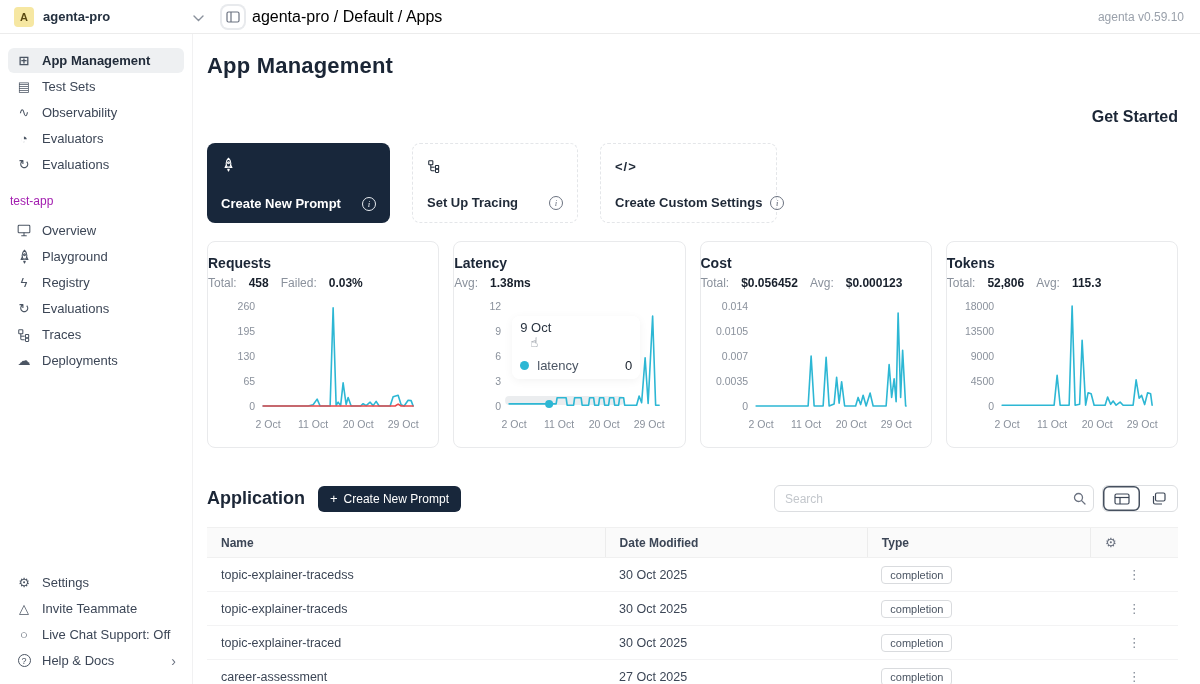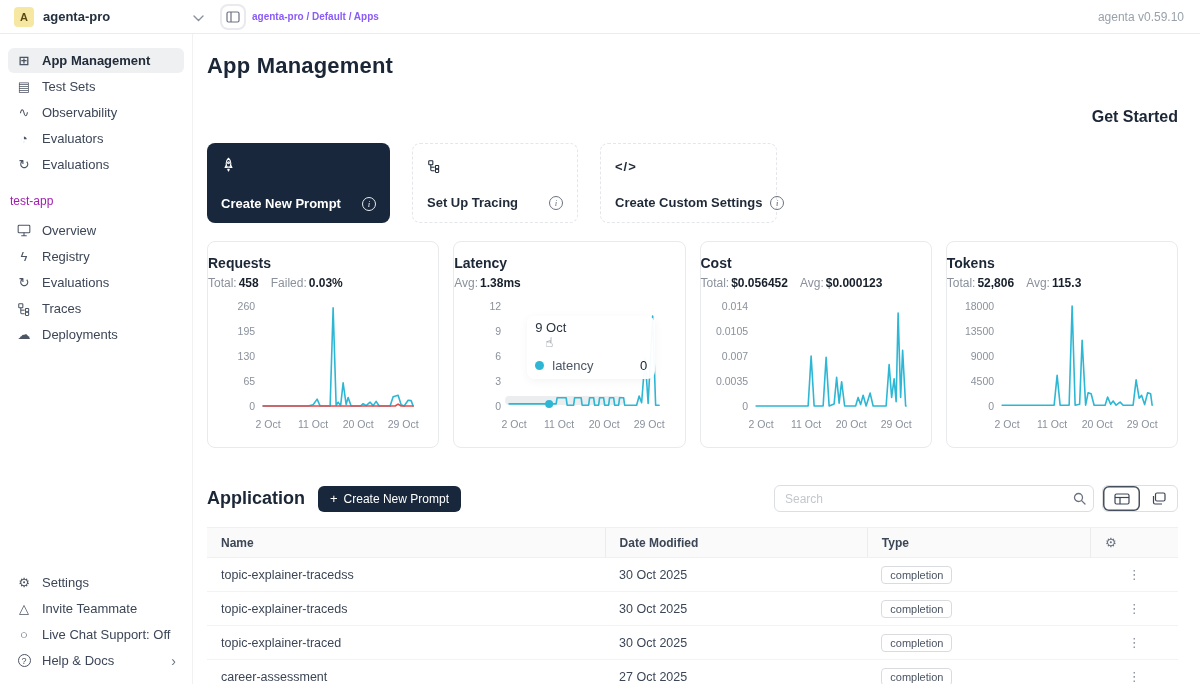--- a/index.html
+++ b/index.html
@@ -7,21 +7,21 @@
   body { font-family:"Liberation Sans","DejaVu Sans",sans-serif; color:#1f2937; }
   #stage { position:relative; width:1200px; height:684px; background:#fff; overflow:hidden; }
 
   
   .topbar { height:34px; display:flex; align-items:center; border-bottom:1px solid #ececec; padding:0 16px 0 14px; }
   .ws { display:flex; align-items:center; width:179px; }
   .avatar { width:20px; height:20px; border-radius:4px; background:#f6e7a2; color:#5b4a12; font-size:11px; font-weight:700; display:flex; align-items:center; justify-content:center; }
   .ws-name { font-size:13px; font-weight:600; color:#24303f; margin-left:9px; flex:1; }
   .chev-down { color:#8a919c; margin-right:14px; }
   .panel-btn { width:22px; height:22px; border-radius:6px; box-shadow:0 0 0 2px #e8eaed; display:flex; align-items:center; justify-content:center; color:#6b7280; margin:0 8px 0 4px; background:#fff; cursor:pointer; }
-  .crumb { font-size:10px; color:#8b5cf6;font-weight:bold; }
+  .crumb { font-size:16px; color:#000000; }
   .ver { margin-left:auto; font-size:12px; color:#9aa1ab; }
 
   
   .body-row { display:flex; height:650px; }
   .sidebar { width:193px; border-right:1px solid #f1f1f2; padding:14px 8px 10px 8px; display:flex; flex-direction:column; flex-shrink:0; }
   .main { flex:1; padding:0 22px 0 14px; overflow:hidden; }
 
   
   .side-item { display:flex; align-items:center; gap:10px; height:25px; padding:0 8px; border-radius:6px; font-size:13px; color:#3c4656; cursor:pointer; margin-bottom:1px; }
   .side-item .icon { width:16px; display:flex; justify-content:center; color:#4b5563; font-size:13px; }
@@ -47,26 +47,26 @@
   .info-circ { width:14px; height:14px; border:1px solid currentColor; border-radius:50%; font-size:9px; display:flex; align-items:center; justify-content:center; flex-shrink:0; font-style:italic; font-family:"Liberation Serif",serif; }
   .gs-card.dark .info-circ { color:#e8ecf1; }
   .gs-card.light .info-circ { color:#6b7280; }
   .code-glyph { font-size:13px; font-weight:700; letter-spacing:1px; }
 
   
   .chart-row { display:flex; gap:14px; margin-top:18px; }
   .chart-card { flex:1; height:207px; border:1px solid #e9eaec; border-radius:8px; padding:13px 0; position:relative; background:#fff; }
   .chart-title { font-size:14px; font-weight:700; color:#1b2636; }
   .chart-stats { display:flex; gap:12px; font-size:12px; margin-top:5px; }
-  .chart-stats .stat { display:flex; gap:2px; }
+  .chart-stats .stat { display:flex; gap:12px; }
   .chart-stats .slabel { color:#8a919c; }
   .chart-stats .sval { color:#18202c; font-weight:700; }
   .chart-svg { margin-top:4px; width:100%; }
   .chart-svg text { font-size:10.5px; fill:#8a919c; }
-  .tooltip { position:absolute; left:73px; top:74px; width:128px; background:rgba(255,255,255,.96); border-radius:8px; box-shadow:0 2px 10px rgba(0,0,0,.05); padding:4px 8px 6px 8px; pointer-events:none; }
+  .tooltip { position:absolute; left:58px; top:74px; width:128px; background:rgba(255,255,255,.96); border-radius:8px; box-shadow:0 2px 10px rgba(0,0,0,.05); padding:4px 8px 6px 8px; pointer-events:none; }
   .tooltip .tdate { font-size:13px; color:#2a3441; }
   .tooltip .thand { font-size:13px; color:#555e6b; margin:0 0 2px 10px; }
   .tooltip .trow { display:flex; align-items:center; gap:8px; margin-top:8px; }
   .tooltip .tdot { width:9px; height:9px; border-radius:50%; background:#2db7d4; }
   .tooltip .tser { font-size:13px; color:#4b5563; flex:1; }
   .tooltip .tval { font-size:13px; color:#18202c; }
 
   
   .app-head { display:flex; align-items:center; margin-top:37px; }
   .app-title { font-size:18px; font-weight:700; color:#1b2636; }
@@ -143,20 +143,32 @@
       <div class="section-label">test-app</div>
       <div id="side-app">
           <div class="side-item">
             <span class="icon">
               <svg width="14" height="13" viewBox="0 0 24 22" fill="none" stroke="currentColor" stroke-width="1.8" stroke-linecap="round">
                 <rect x="2" y="2" width="20" height="13" rx="1.5"></rect>
                 <path d="M8 20h8M12 15v5"></path>
               </svg>
             </span>
             <span class="lab">Overview</span>
+          </div>
+          <div class="side-item">
+            <span class="icon">
+              <svg width="15" height="16" viewBox="0 0 24 26" fill="none" stroke="currentColor" stroke-width="1.8" stroke-linejoin="round" stroke-linecap="round">
+                <path d="M12 2c2.6 2.2 3.8 5.4 3.8 8.6 0 2.2-.5 4.3-1.6 5.9H9.8C8.7 14.9 8.2 12.8 8.2 10.6 8.2 7.4 9.4 4.2 12 2z"></path>
+                <circle cx="12" cy="9.4" r="1.5"></circle>
+                <path d="M8.6 13.2 6.4 17h3"></path>
+                <path d="M15.4 13.2 17.6 17h-3"></path>
+                <path d="M10.8 19.8h2.4l-1.2 3z"></path>
+              </svg>
+            </span>
+            <span class="lab">Playground</span>
           </div>
           <div class="side-item">
             <span class="icon">ϟ</span>
             <span class="lab">Registry</span>
           </div>
           <div class="side-item">
             <span class="icon">↻</span>
             <span class="lab">Evaluations</span>
           </div>
           <div class="side-item">

